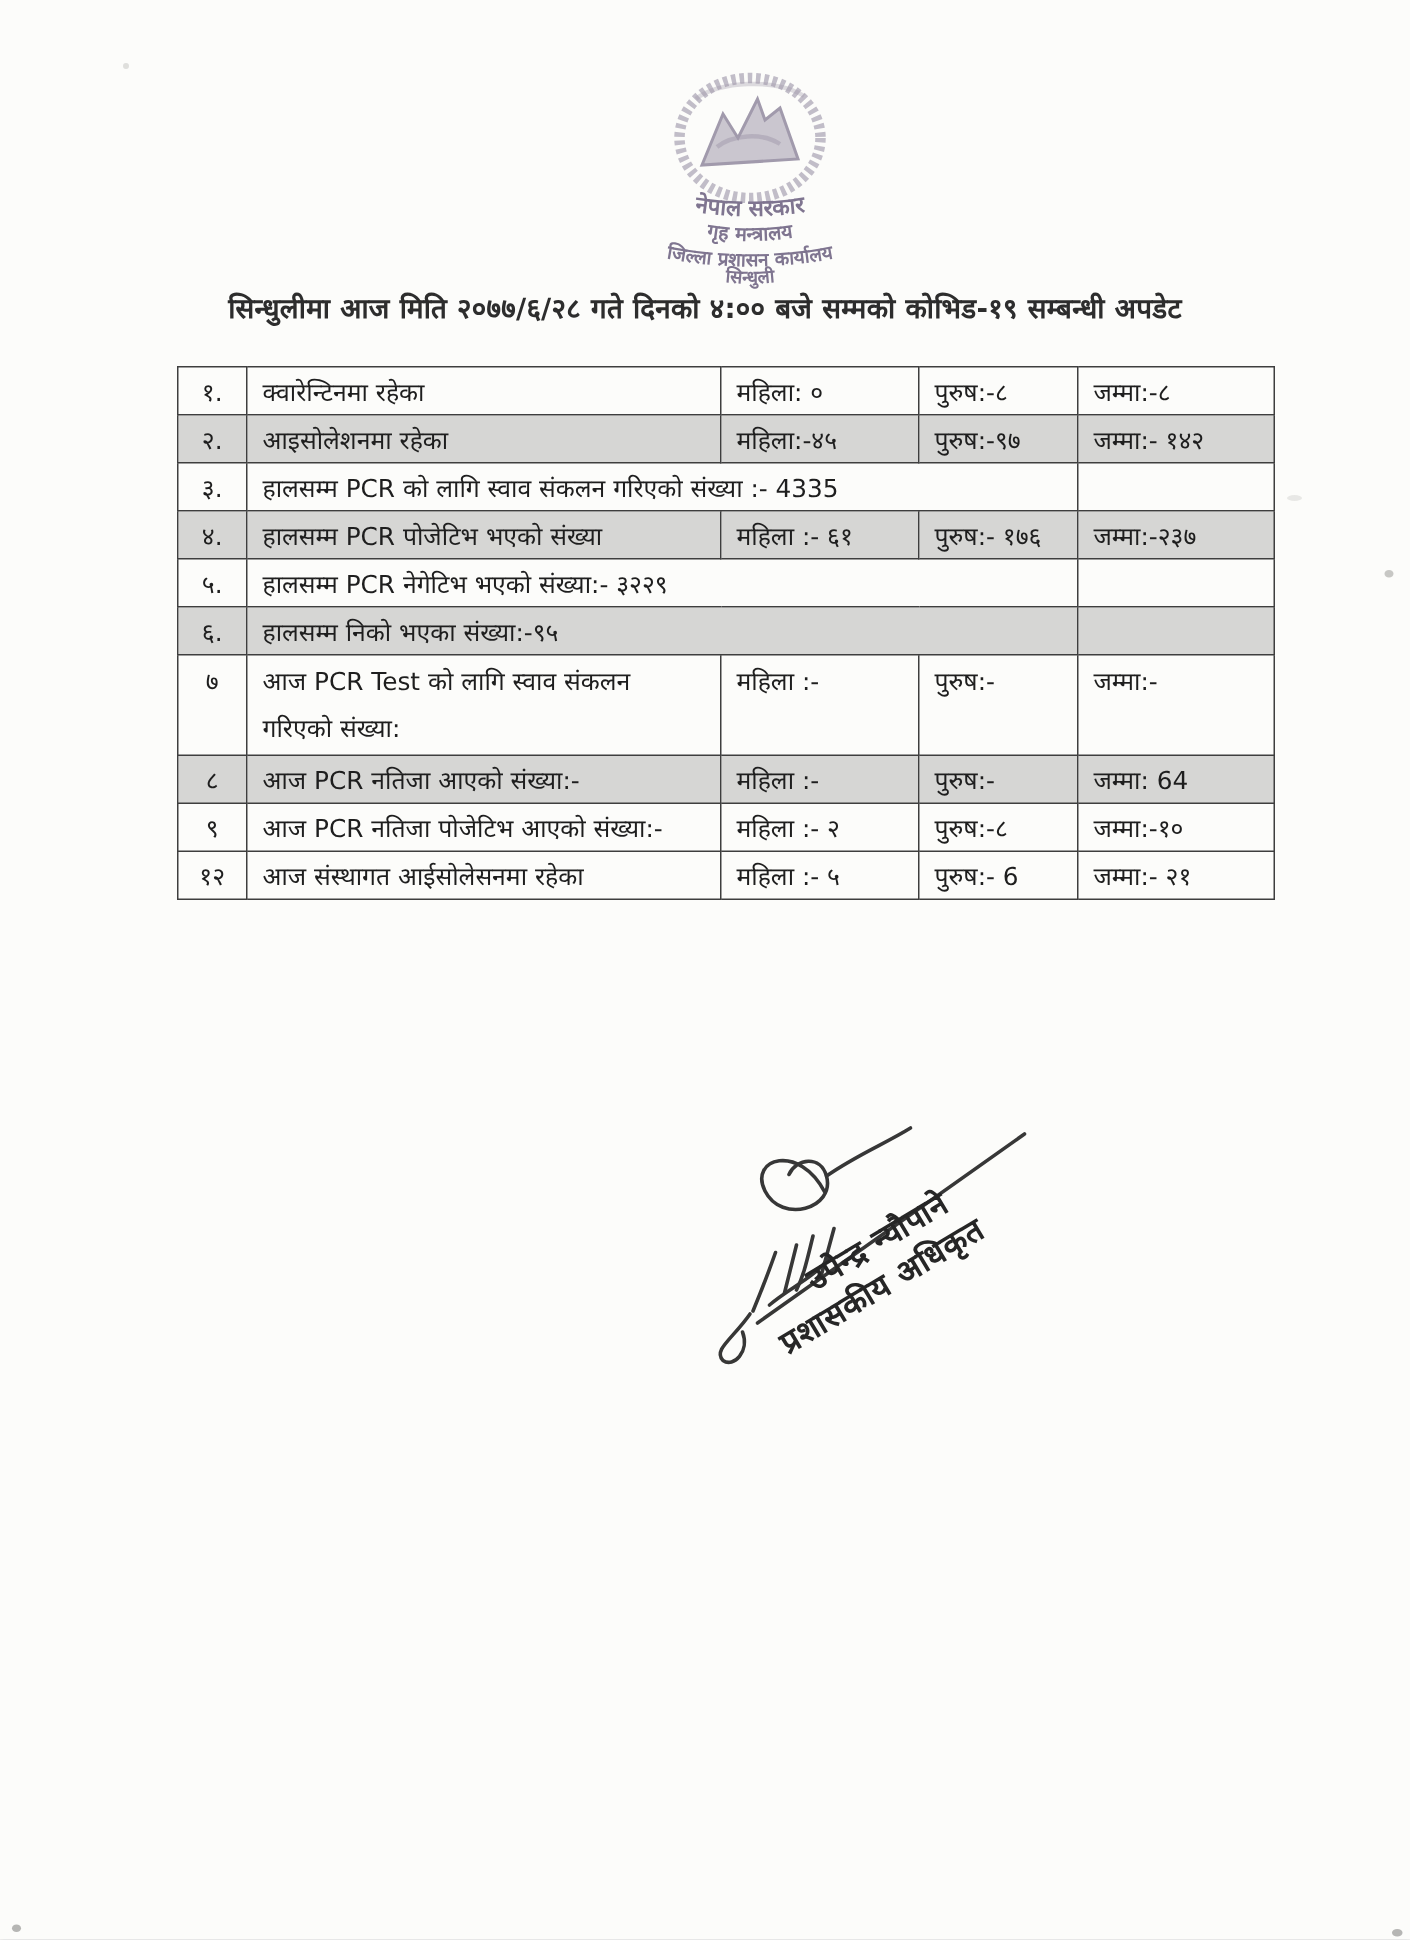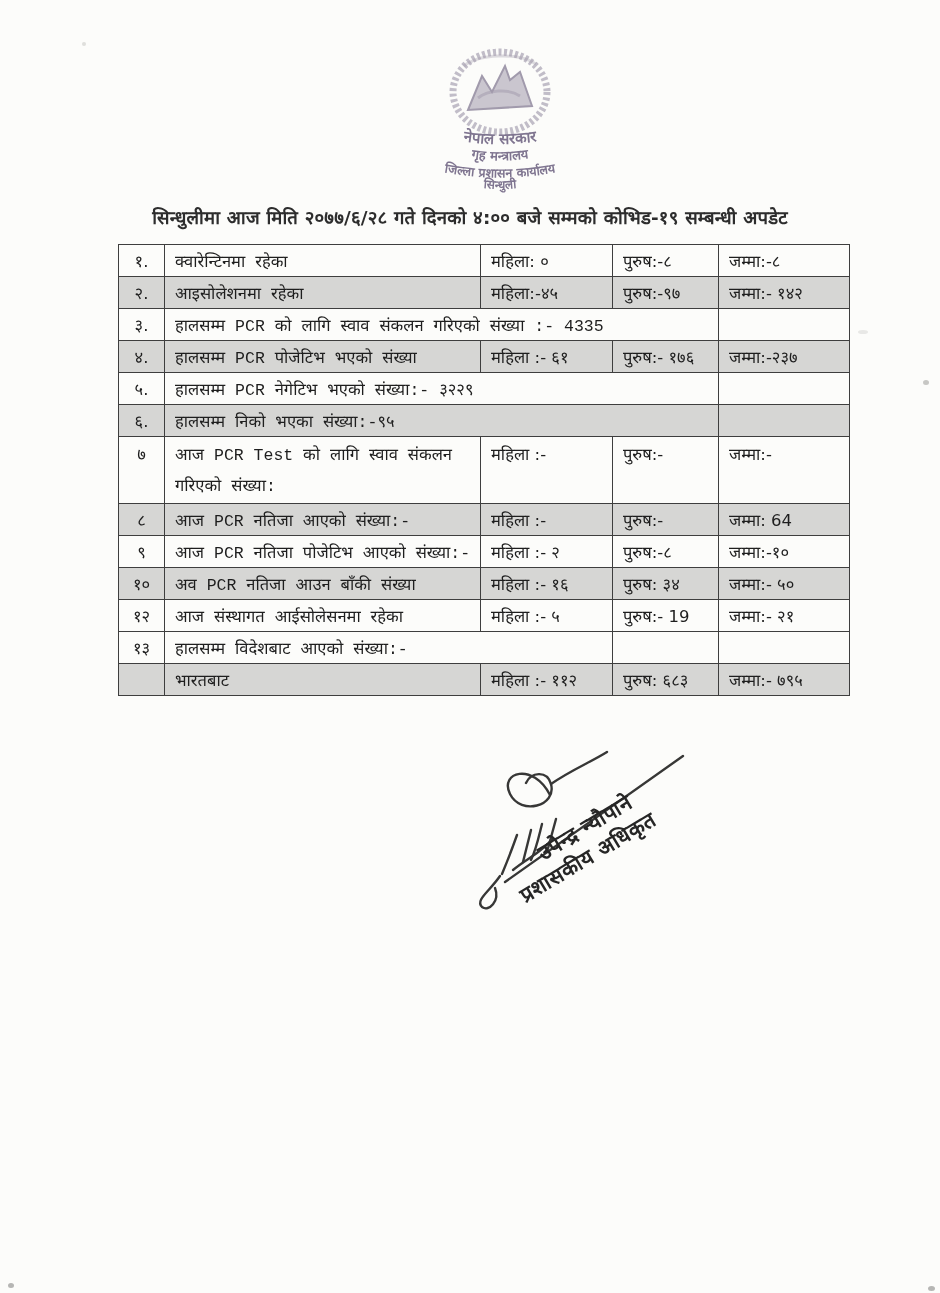--- a/index.html
+++ b/index.html
@@ -2,30 +2,30 @@
 <html><head>
 <meta charset="utf-8">
 <style>
   html,body{margin:0;padding:0;}
   body{background:#e8e8e8;font-family:"DejaVu Sans","Liberation Sans",sans-serif;}
   #page{position:relative;width:940px;height:1293px;background:#fcfcfa;overflow:hidden;
         box-shadow:0 0 4px rgba(0,0,0,.25);}
   
   #seal{position:absolute;left:408px;top:46px;width:184px;height:156px;}
   
-  #doc-title{position:absolute;left:0;top:204px;width:100%;text-align:center;
+  #doc-title{position:absolute;left:0;top:192px;width:100%;text-align:center;
              font-size:18.5px;font-weight:600;color:#2d2d2d;letter-spacing:.2px;}
   
   #covid-table{position:absolute;left:118px;top:244px;width:731px;
                border-collapse:collapse;table-layout:fixed;
                font-size:16.5px;color:#1e1e1e;}
   #covid-table td{border:1.6px solid #3e3e3e;height:29px;padding:1px 6px 1px 10px;
                   overflow:hidden;white-space:nowrap;}
   #covid-table td.sn{text-align:center;padding:1px 2px;}
-  #covid-table td.lbl{font-family:Liberation Mono, monospace;}
+  #covid-table td.lbl{}
   #covid-table tr.shaded td{background:#d6d6d4;}
   #covid-table tr.tall td{height:60px;vertical-align:top;padding-top:5px;}
   .lbl2{display:block;margin-top:8px;}
   
   #sig-block{position:absolute;left:455px;top:740px;width:330px;height:200px;}
   #sig-scribble{position:absolute;left:0;top:0;}
   #stamp{position:absolute;left:92px;top:100px;transform:rotate(-31deg);
          transform-origin:0 50%;font-weight:bold;font-size:21px;color:#262626;
          letter-spacing:.5px;line-height:1.3;white-space:nowrap;}
   #stamp .l2{margin-left:-37px;}
@@ -130,46 +130,26 @@
         <td>पुरुष:-</td>
         <td>जम्मा: 64</td>
       </tr>
       <tr>
         <td class="sn">९</td>
         <td class="lbl">आज PCR नतिजा पोजेटिभ आएको संख्या:-</td>
         <td>महिला :- २</td>
         <td>पुरुष:-८</td>
         <td>जम्मा:-१०</td>
       </tr>
-      <tr class="shaded">
-        <td class="sn">१०</td>
-        <td class="lbl">अव PCR नतिजा आउन बाँकी संख्या</td>
-        <td>महिला :- १६</td>
-        <td>पुरुष: ३४</td>
-        <td>जम्मा:- ५०</td>
-      </tr>
       <tr>
         <td class="sn">१२</td>
         <td class="lbl">आज संस्थागत आईसोलेसनमा रहेका</td>
         <td>महिला :- ५</td>
-        <td>पुरुष:- 19</td>
+        <td>पुरुष:- 6</td>
         <td>जम्मा:- २१</td>
-      </tr>
-      <tr>
-        <td class="sn">१३</td>
-        <td class="lbl" colspan="2">हालसम्म विदेशबाट आएको संख्या:-</td>
-        <td></td>
-        <td></td>
-      </tr>
-      <tr class="shaded">
-        <td class="sn"></td>
-        <td class="lbl">भारतबाट</td>
-        <td>महिला :- ११२</td>
-        <td>पुरुष: ६८३</td>
-        <td>जम्मा:- ७९५</td>
       </tr>
     </tbody>
   </table>
 
   <div id="sig-block">
     <svg id="sig-scribble" width="330" height="200" viewBox="0 0 330 200">
       <g stroke="#1c1c1c" stroke-width="2.4" fill="none" stroke-linecap="round" opacity="0.88">
         <path d="M95,55 C78,22 44,32 55,54 C66,76 102,66 96,44 C92,30 76,32 71,43"></path>
         <path d="M96,44 C116,30 136,22 152,12"></path>
         <path d="M50,142 L228,16"></path>

